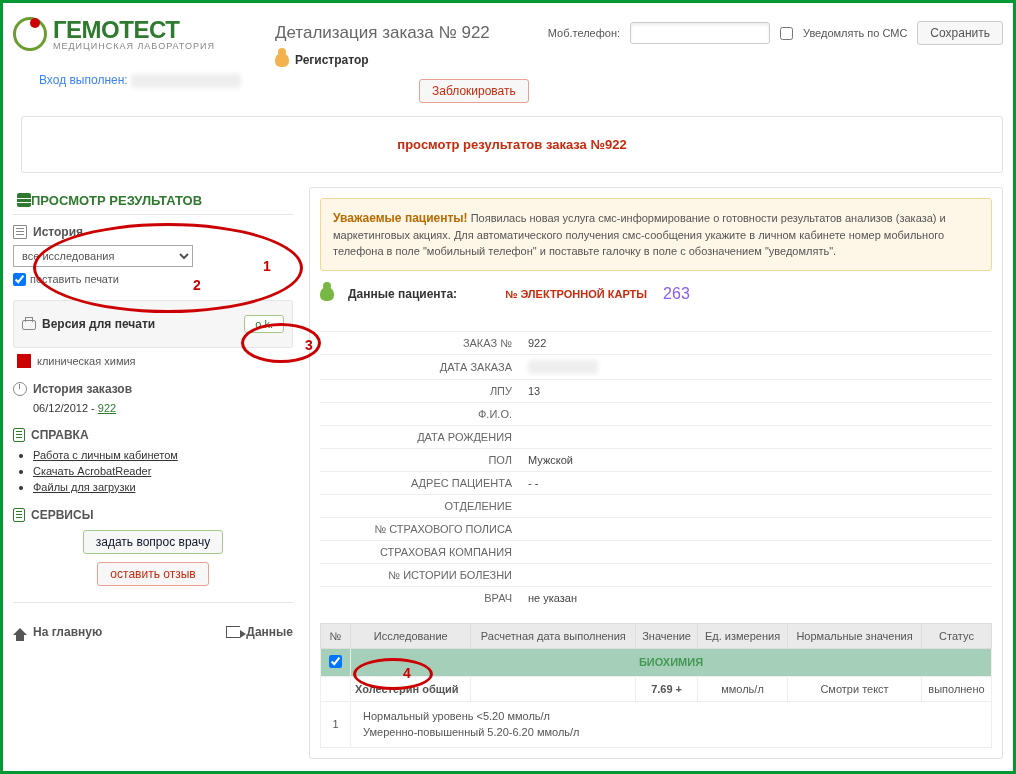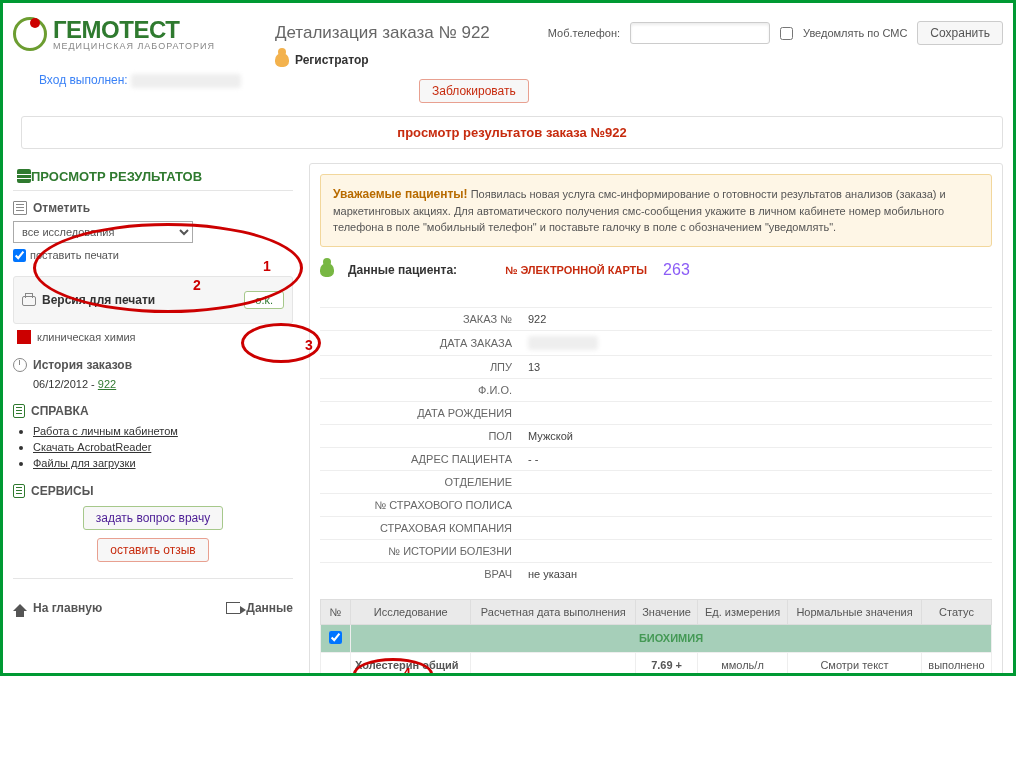--- a/index.html
+++ b/index.html
@@ -1,41 +1,41 @@
 <!DOCTYPE html>
 <html><head>
 <meta charset="utf-8">
 <style>
   * { box-sizing: border-box; margin: 0; padding: 0; }
   body { font-family: Arial, sans-serif; font-size: 12px; color: #333; background: #fff; }
-  .outer { border: 3px solid #009933; width: 1016px; height: 676px; padding: 6px 10px 0 10px; position: relative; overflow: hidden; }
+  .outer { border: 3px solid #009933; width: 1016px; height: 774px; padding: 6px 10px 0 10px; position: relative; overflow: hidden; }
   .hdr { display: flex; align-items: flex-start; margin-bottom: 6px; }
   .logo { display: flex; align-items: center; margin-right: 60px; margin-top: 8px; }
   .logo-mark { width: 34px; height: 34px; border: 3px solid #6c9d31; border-radius: 50%; position: relative; margin-right: 6px; }
   .logo-mark:after { content: ""; position: absolute; width: 10px; height: 10px; background: #cc0000; border-radius: 50%; top: -2px; right: 4px; }
   .logo-txt { line-height: 1; }
   .logo-txt .brand { font-size: 24px; font-weight: bold; color: #2f7a2f; letter-spacing: -0.5px; }
   .logo-txt .sub { font-size: 9px; color: #888; letter-spacing: 1px; }
   .hdr-right { flex: 1; }
   .hdr-row1 { display: flex; align-items: center; gap: 10px; margin-top: 12px; }
   .hdr-title { font-size: 17px; color: #666; flex: 1; }
   .lbl-sm { font-size: 11px; color: #555; }
   .phone-input { width: 140px; height: 22px; border: 1px solid #ccc; border-radius: 3px; box-shadow: inset 0 2px 3px rgba(0,0,0,0.08); padding: 0 4px; }
   .cbx { vertical-align: middle; }
   .btn { display: inline-block; padding: 4px 12px; border: 1px solid #ccc; border-radius: 3px; background: #f7f7f7; color: #555; font-size: 12px; cursor: pointer; }
   .btn-red { border-color: #e8a090; color: #c72b0e; }
-  .btn-green2 { border-color: #a6c88b; color: #4c1d95; }
+  .btn-green2 { border-color: #a6c88b; color: #0f172a; }
   .hdr-row2 { display:flex; align-items:center; margin-top:8px; }
   .person-ico { display:inline-block; width:14px; height:14px; background:#f3b24d; border-radius:50% 50% 40% 40%; position:relative; margin-right:6px; }
   .person-ico:before { content:""; position:absolute; width:8px; height:8px; background:#f3b24d; border-radius:50%; top:-5px; left:3px; }
   .bold { font-weight: bold; }
   .login-row { margin: 6px 0 28px 26px; color:#3b82f6; }
   .blur { display:inline-block; width:110px; height:14px; background:#eee; filter:blur(2px); border-radius:3px; vertical-align:middle; }
   .blur-sm { width:70px; }
-  .bar-title { border:1px solid #e0e0e0; border-radius:3px; padding:8px; text-align:center; margin-bottom:14px; background:#fff; font-size:13px; font-weight:bold; color:#c72b0e;margin-left:8px; }
+  .bar-title { border:1px solid #e0e0e0; border-radius:3px; padding:20px; text-align:center; margin-bottom:14px; background:#fff; font-size:13px; font-weight:bold; color:#c72b0e;margin-left:8px; }
   .cols { display:flex; gap:16px; }
   .side { width:280px; }
   .main { flex:1; border:1px solid #e0e0e0; border-radius:3px; padding:10px; }
   .panel-h { font-size:13px; font-weight:bold; color:#2f7a2f; padding:6px 4px; border-bottom:1px solid #e5e5e5; margin-bottom:10px; display:flex; align-items:center; gap:0; }
   .ico { display:inline-block; width:14px; height:14px; }
   .ico-stack { background: linear-gradient(#2f7a2f 33%, transparent 33% 40%, #2f7a2f 40% 66%, transparent 66% 73%, #2f7a2f 73%); border-radius:2px; }
   .ico-doc { border:1px solid #888; border-radius:1px; position:relative; }
   .ico-doc:after{content:"";position:absolute;top:2px;left:2px;right:2px;height:1px;background:#888;box-shadow:0 3px 0 #888,0 6px 0 #888;}
   .ico-print { width:14px;height:10px;border:1px solid #888;border-radius:2px;position:relative;margin-top:2px;}
   .ico-print:before{content:"";position:absolute;top:-4px;left:2px;right:2px;height:4px;border:1px solid #888;border-bottom:none;}
@@ -128,21 +128,21 @@
 
     <div class="side">
       <div class="panel-h">
         <span class="ico ico-stack"></span>
         <span>ПРОСМОТР РЕЗУЛЬТАТОВ</span>
       </div>
 
       <div class="sect" style="position:relative;">
         <div class="sect-h">
             <span class="ico ico-doc"></span>
-            <span>Отметить</span>
+            <span>История</span>
           </div>
         <select class="select">
           <option>все исследования</option>
         </select>
         <div class="chk-row">
           <input type="checkbox" checked="" style="">
           <span>поставить печати</span>
         </div>
       </div>
 

